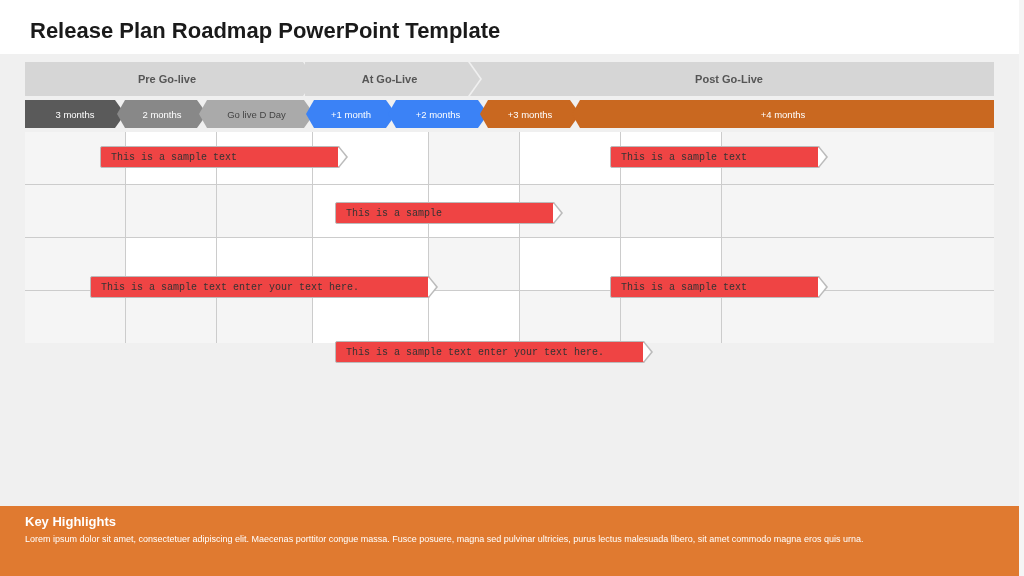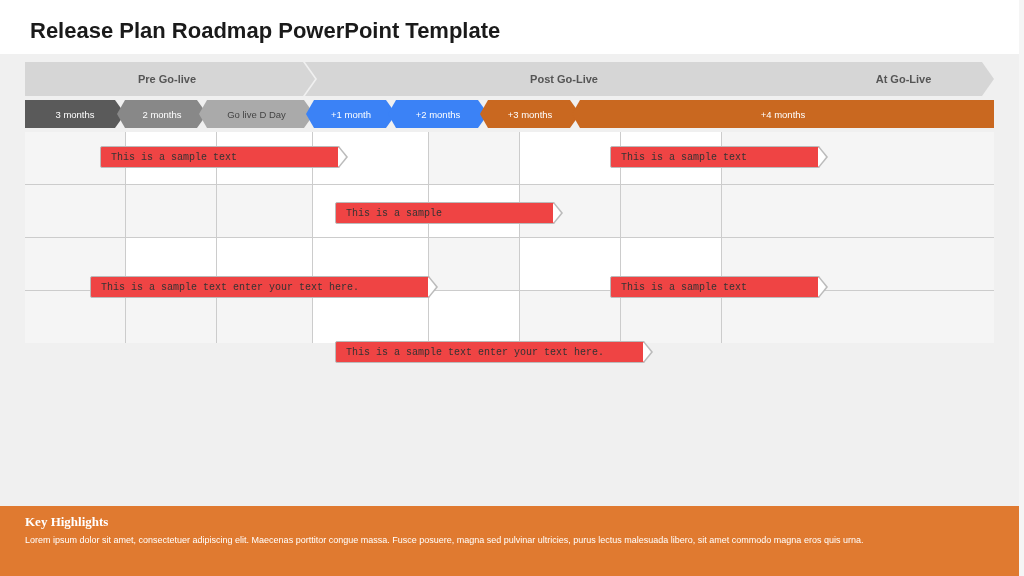--- a/index.html
+++ b/index.html
@@ -104,21 +104,20 @@
     .footer {
       background: #e07a30;
       padding: 8px 25px 8px 25px;
       min-height: 70px;
     }
     .footer-title {
       font-size: 13px;
       font-weight: 700;
       color: #fff;
       margin-bottom: 4px;
-      font-family: Liberation Serif, serif;
     }
     .footer-body {
       font-size: 9px;
       color: #fff;
       line-height: 1.5;
     }
 
     
     .sg {
       display: grid;
@@ -185,25 +184,25 @@
   <div class="title-bar">
     <div class="page-title">Release Plan Roadmap PowerPoint Template</div>
   </div>
 
   <div class="main-content">
 
     <div class="phase-header">
       <div class="phase-arrow pre">
         <span>Pre Go-live</span>
       </div>
+      <div class="phase-arrow at">
+        <span>At Go-Live</span>
+      </div>
       <div class="phase-arrow post">
         <span>Post Go-Live</span>
-      </div>
-      <div class="phase-arrow at">
-        <span>At Go-Live</span>
       </div>
     </div>
 
     <div class="timeline-row">
       <div class="timeline-item dark t1">
         <span>3 months</span>
       </div>
       <div class="timeline-item med t2">
         <span>2 months</span>
       </div>

